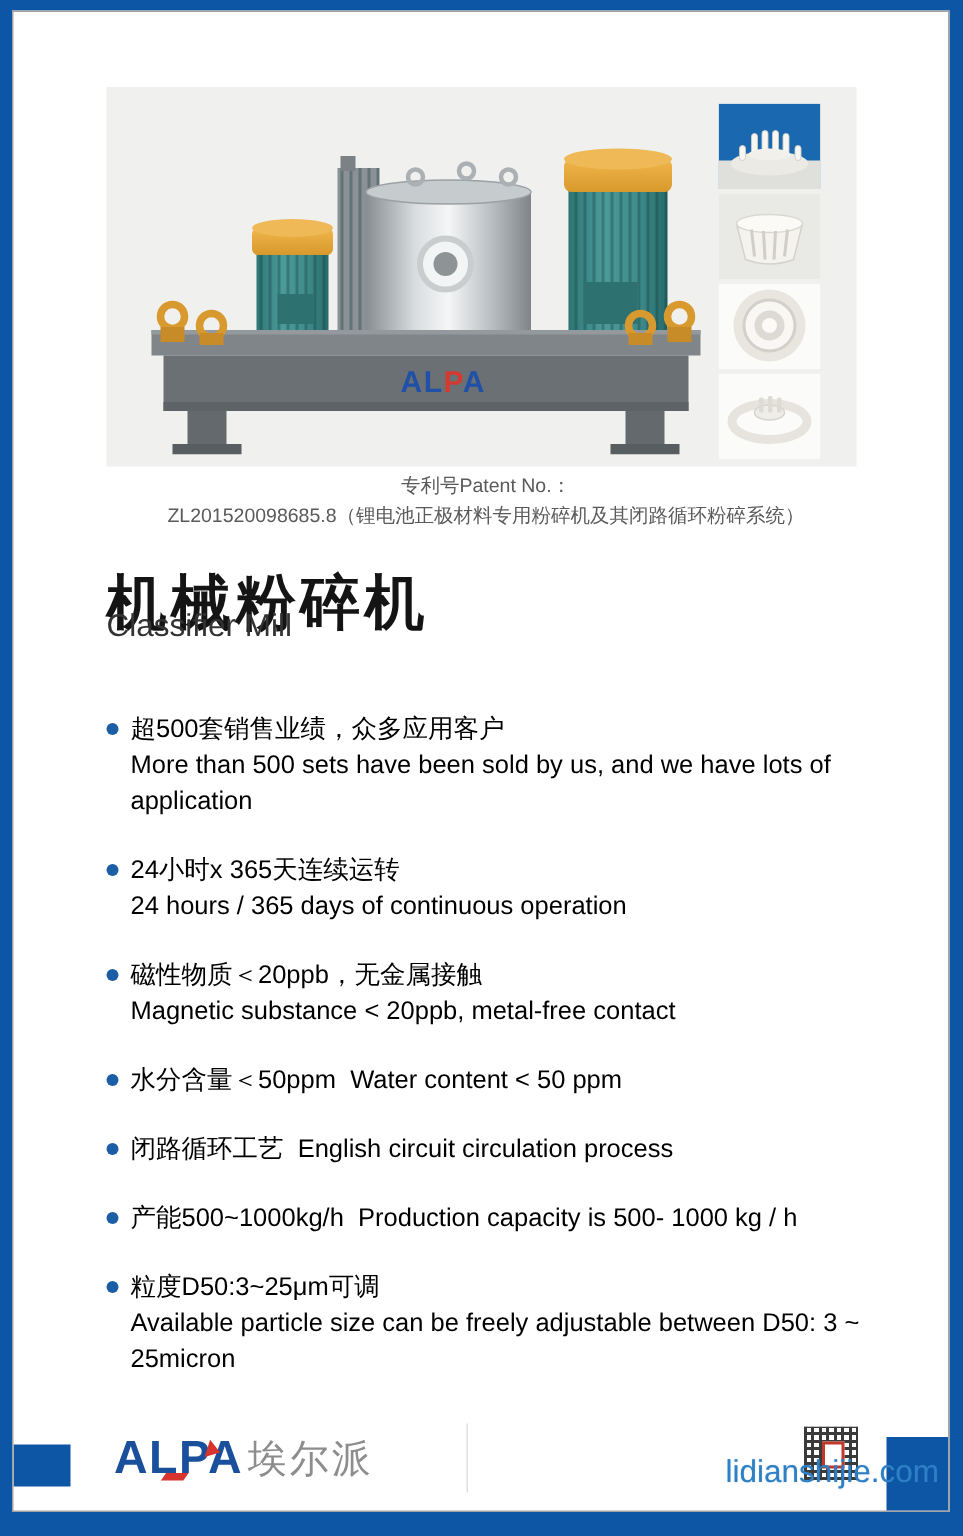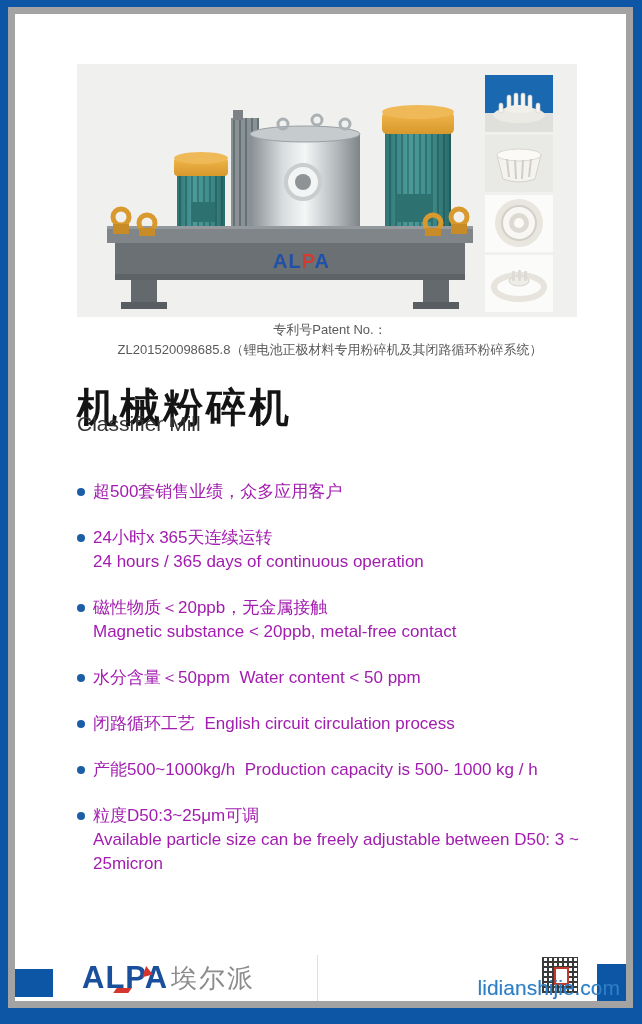--- a/index.html
+++ b/index.html
@@ -1,37 +1,37 @@
 <!DOCTYPE html>
 <html><head>
 <meta charset="utf-8">
 <style>
   * { margin:0; padding:0; box-sizing:border-box; }
   html,body { width:642px; height:1024px; font-family:"Liberation Sans","DejaVu Sans",sans-serif; }
   .frame { position:relative; width:642px; height:1024px; background:#0d55a5; overflow:hidden; }
-  .page { position:absolute; left:8px; top:7px; width:625px; height:1001px; background:#ffffff; border:7px solid #a3a3a3; overflow:hidden; }
+  .page { position:absolute; left:8px; top:7px; width:625px; height:1001px; background:#ffffff; border:1px solid #a3a3a3; overflow:hidden; }
 
   
   .hero { position:absolute; left:62px; top:50px; width:500px; height:253px; background:#f0f0ee; }
   .machine { position:absolute; left:18px; top:12px; }
   .machine-logo { position:absolute; left:196px; top:186px; font-size:20px; font-weight:700; letter-spacing:1px; filter:blur(.3px); }
   .machine-logo .blue { color:#2050a8; } .machine-logo .red { color:#d33b31; }
   .thumbs { position:absolute; left:408px; top:11px; width:68px; display:flex; flex-direction:column; gap:3px; }
   .thumb { width:68px; height:57px; overflow:hidden; }
 
   
   .patent { position:absolute; left:62px; top:306px; width:506px; text-align:center; font-size:13px; line-height:1.55; color:#5a5a5a; }
 
   
   .title-zh { position:absolute; left:62px; top:366px; font-size:40px; font-weight:700; letter-spacing:3px; color:#141414; }
   .title-en { position:absolute; left:62px; top:398px; font-size:21px; color:#333333; }
 
   
   .features { position:absolute; left:62px; top:466px; width:516px; }
-  .feature { position:relative; padding-left:16px; margin-bottom:22px; font-size:17px; line-height:24px; color:#a21caf; }
+  .feature { position:relative; padding-left:16px; margin-bottom:22px; font-size:17px; line-height:24px; color:#000000; }
   .feature .dot { position:absolute; left:0; top:8px; width:8px; height:8px; border-radius:50%; background:#1b5ea6; }
   .feature-zh { white-space:pre-wrap; }
   .feature-en:empty { display:none; }
 
   
   .tab-left  { position:absolute; left:0; top:955px; width:38px; height:28px; background:#0d55a5; }
   .tab-right { position:absolute; left:582px; top:950px; width:43px; height:51px; background:#0d55a5; }
   .brand { position:absolute; left:67px; top:944px; height:40px; display:flex; align-items:center; }
   .brand-name { position:relative; font-size:31px; font-weight:800; color:#1a4f9c; letter-spacing:1px; }
   .brand-red-1 { position:absolute; left:33px; bottom:5px; width:15px; height:5px; background:#d6342c; transform:skewX(-35deg); }
@@ -189,20 +189,21 @@
       <div>ZL201520098685.8（锂电池正极材料专用粉碎机及其闭路循环粉碎系统）</div>
     </div>
 
     <h1 class="title-zh">机械粉碎机</h1>
     <div class="title-en">Classifier Mill</div>
 
     <div class="features">
       <div class="feature">
         <span class="dot"></span>
         <div class="feature-zh">超500套销售业绩，众多应用客户</div>
+        <div class="feature-en">More than 500 sets have been sold by us, and we have lots of application</div>
       </div>
       <div class="feature">
         <span class="dot"></span>
         <div class="feature-zh">24小时x 365天连续运转</div>
         <div class="feature-en">24 hours / 365 days of continuous operation</div>
       </div>
       <div class="feature">
         <span class="dot"></span>
         <div class="feature-zh">磁性物质＜20ppb，无金属接触</div>
         <div class="feature-en">Magnetic substance &lt; 20ppb, metal-free contact</div>

